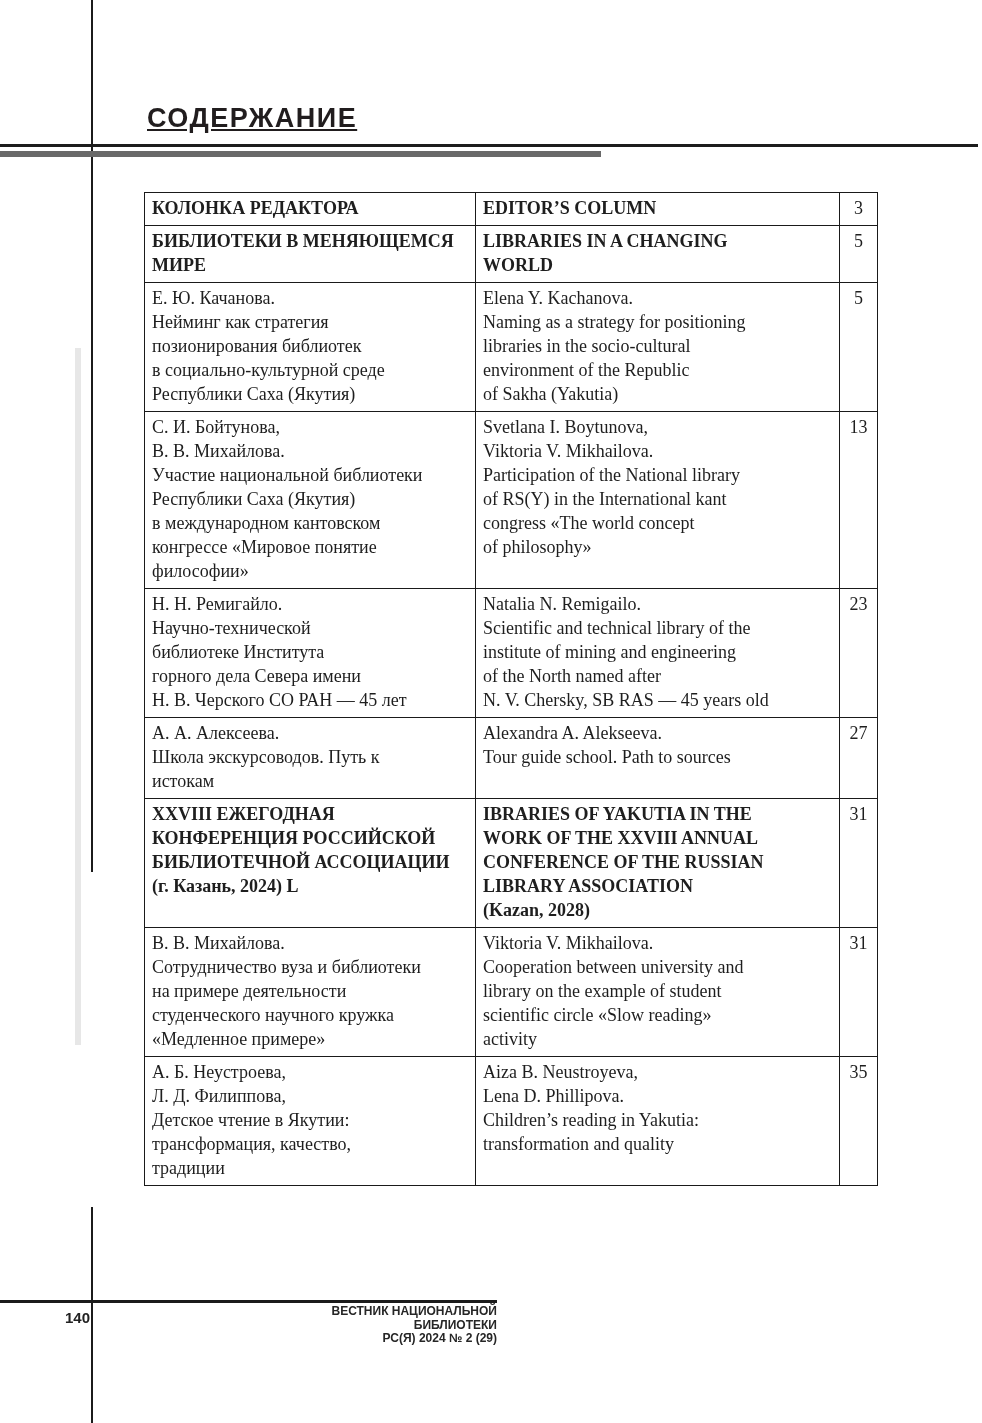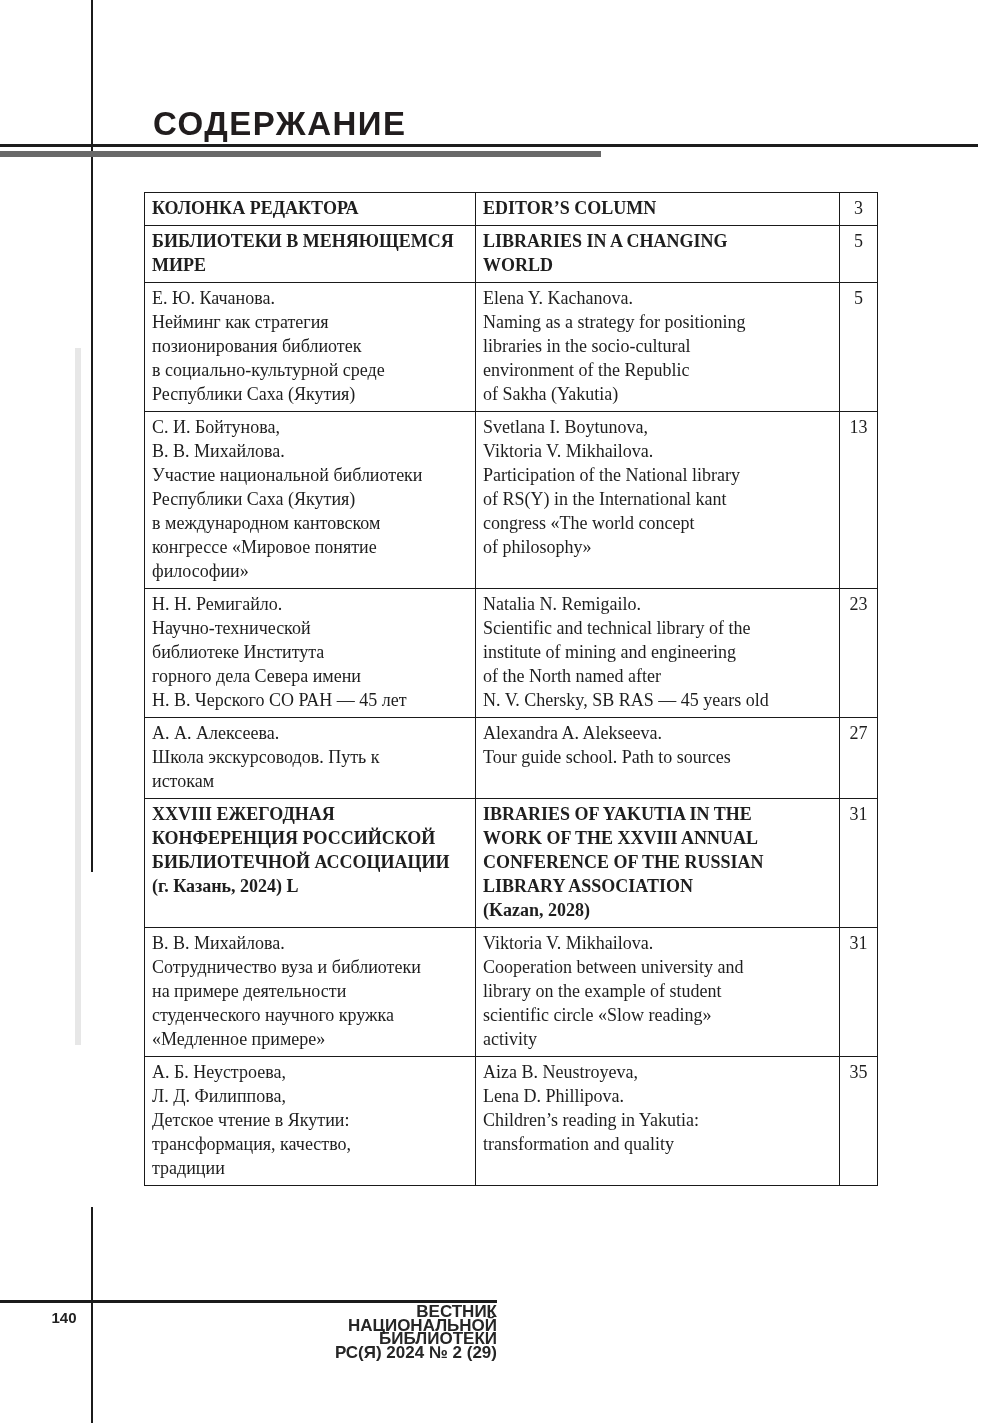--- a/index.html
+++ b/index.html
@@ -4,42 +4,42 @@
 <style>
   html,body{margin:0;padding:0;background:#fff;}
   .page{position:relative;width:982px;height:1423px;background:#ffffff;overflow:hidden;
         font-family:"Liberation Serif",serif;color:#1e1e1e;}
   
   .vline{position:absolute;left:91px;width:2px;background:#1b1b1b;}
   .vline-top{top:0;height:872px;}
   .vline-bottom{top:1207px;height:216px;}
   .graybar{position:absolute;left:75px;top:348px;width:6px;height:697px;background:#e7e7e7;}
   
-  .title{position:absolute;left:147px;top:100px;margin:6px;
+  .title{position:absolute;left:147px;top:100px;margin:0;
          font-family:"Liberation Sans",sans-serif;font-weight:bold;
-         font-size:33px;line-height:36px;letter-spacing:1.5px;color:#211d1e;}
+         font-size:27px;line-height:36px;letter-spacing:1.5px;color:#211d1e;text-decoration:underline;}
   .rule-black{position:absolute;left:0;top:144px;width:978px;height:2.5px;background:#1c1c1c;}
   .rule-gray{position:absolute;left:0;top:151px;width:601px;height:5.5px;background:#696969;}
   
   table.toc{position:absolute;left:144px;top:192px;width:733px;
             border-collapse:collapse;table-layout:fixed;}
   table.toc td{border:1.5px solid #1a1a1a;font-size:18px;line-height:24px;
                padding:3px 7px 5px 7px;vertical-align:top;overflow:hidden;}
   td.sec{font-weight:bold;vertical-align:middle;
          line-height:23px;padding:2px 6px;white-space:pre-line;}
   td.pg{vertical-align:bottom;text-align:center;padding:3px 2px 5px 2px;}
   .authors{display:block;white-space:pre-line;}
   .tttl{display:block;white-space:pre-line;}
   
   .footer-rule{position:absolute;left:0;top:1300px;width:497px;height:2.5px;background:#1b1b1b;}
-  .footer-page{position:absolute;left:38px;top:1309px;width:52px;text-align:center;
+  .footer-page{position:absolute;left:38px;top:1309px;width:52px;text-align:right;
                font-family:"Liberation Sans",sans-serif;font-weight:bold;font-size:15px;color:#222;}
   .footer-journal{position:absolute;left:280px;top:1305px;width:217px;text-align:right;
                   font-family:"Liberation Sans",sans-serif;font-weight:bold;
-                  font-size:17px;line-height:13.5px;color:#262626;white-space:pre-line;}
+                  font-size:12px;line-height:13.5px;color:#262626;white-space:pre-line;}
 </style>
 </head>
 <body>
 
 <div class="page">
 
   <div class="vline vline-top"></div>
   <div class="vline vline-bottom"></div>
   <div class="graybar"></div>
 

